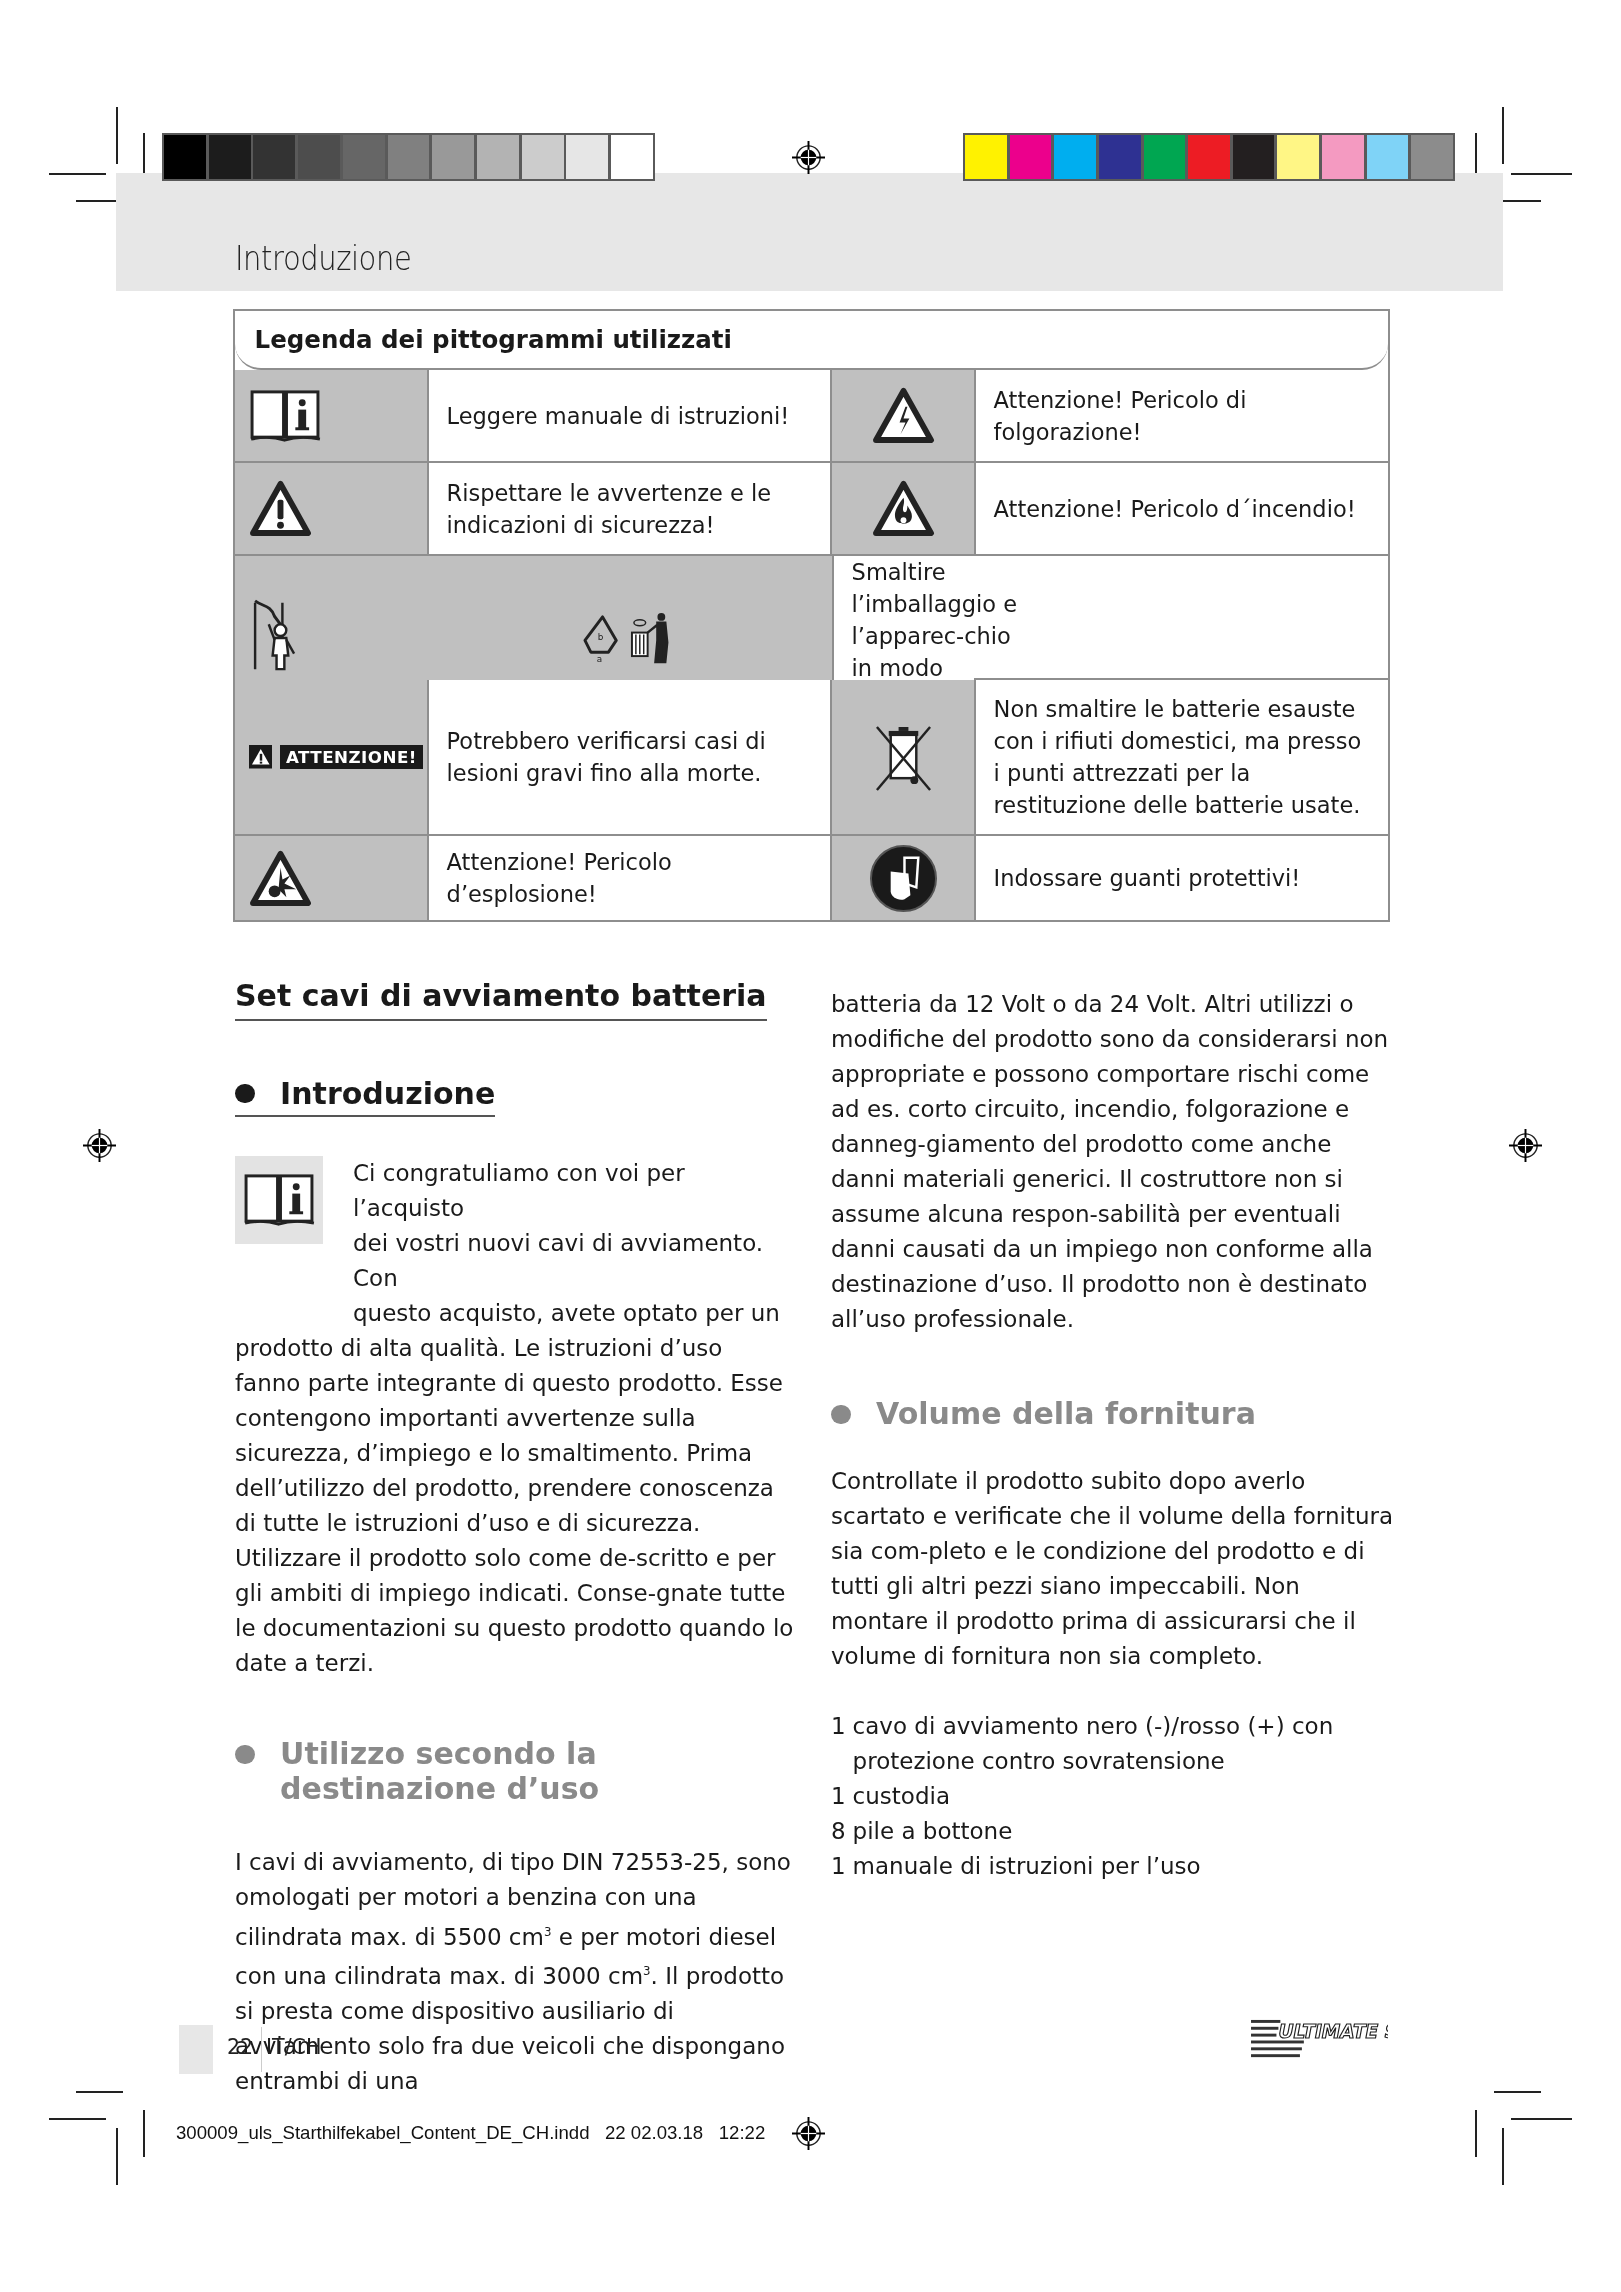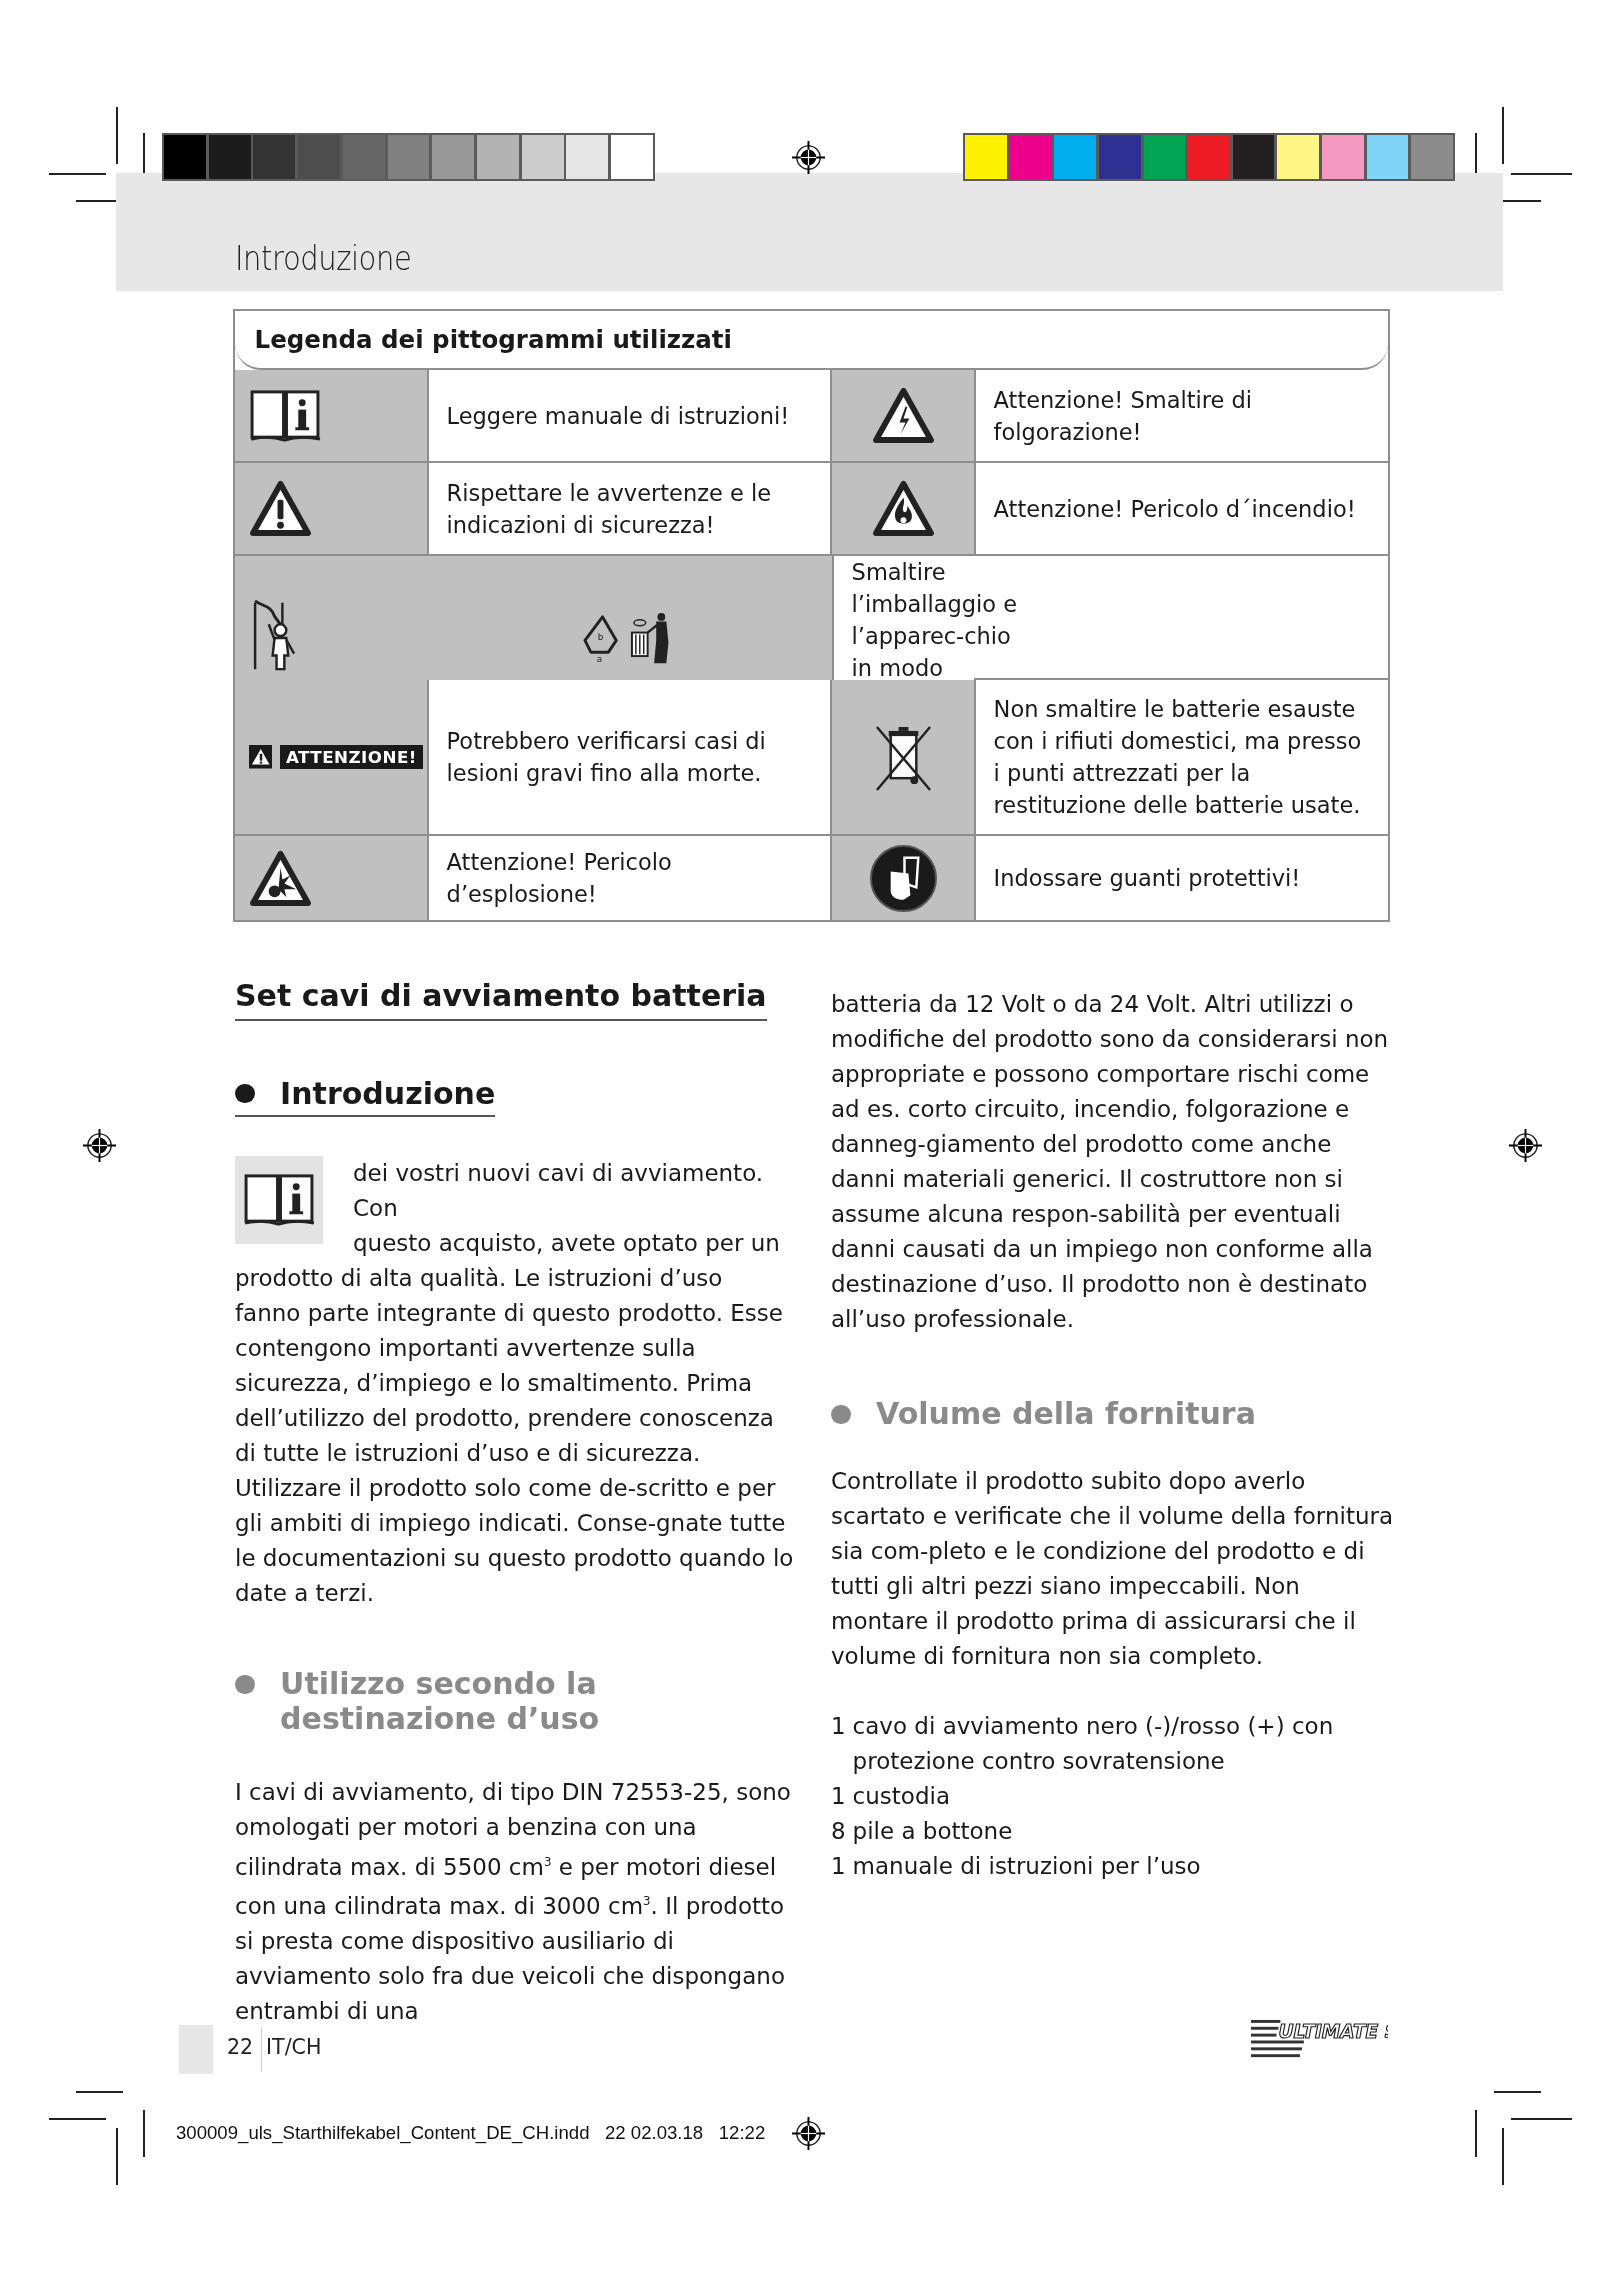--- a/index.html
+++ b/index.html
@@ -129,21 +129,21 @@
           <rect x="47" y="42" width="14" height="3" fill="#222"></rect>
         </svg>
     </div>
     <div class="text-cell">Leggere manuale di istruzioni!</div>
     <div class="icon-cell">
       <svg width="63" height="57" viewBox="0 0 64 58">
           <path d="M32 4 L60 54 L4 54 Z" fill="#fff" stroke="#222" stroke-width="6" stroke-linejoin="round"></path>
           <path d="M34 20 L28 36 L34 36 L29 48 L38 32 L32 32 L36 20 Z" fill="#222"></path>
         </svg>
     </div>
-    <div class="text-cell last">Attenzione! Smaltire di folgorazione!</div>
+    <div class="text-cell last">Attenzione! Pericolo di folgorazione!</div>
   </div>
 
   <div class="legend-row" style="height:91px">
     <div class="icon-cell left-pad">
       <svg width="63" height="57" viewBox="0 0 64 58">
           <path d="M32 4 L60 54 L4 54 Z" fill="#fff" stroke="#222" stroke-width="6" stroke-linejoin="round"></path>
           <rect x="29" y="20" width="6" height="20" rx="2" fill="#222"></rect>
           <circle cx="32" cy="46" r="3.5" fill="#222"></circle>
         </svg>
     </div>
@@ -247,20 +247,21 @@
       <svg width="73" height="59" viewBox="0 0 74 60">
           <rect x="3" y="6" width="32" height="46" fill="#fff" stroke="#222" stroke-width="3"></rect>
           <rect x="38" y="6" width="32" height="46" fill="#fff" stroke="#222" stroke-width="3"></rect>
           <path d="M2 54 Q20 50 36 55 Q52 50 72 54" stroke="#222" stroke-width="3" fill="none"></path>
           <circle cx="54" cy="17" r="3.5" fill="#222"></circle>
           <rect x="50" y="24" width="8" height="20" fill="#222"></rect>
           <rect x="47" y="42" width="14" height="3" fill="#222"></rect>
         </svg>
     </div>
     <div style="padding-left:118px">
+      <div>Ci congratuliamo con voi per l’acquisto</div>
       <div>dei vostri nuovi cavi di avviamento. Con</div>
       <div>questo acquisto, avete optato per un</div>
     </div>
     <p>prodotto di alta qualità. Le istruzioni d’uso fanno parte integrante di questo prodotto. Esse contengono importanti avvertenze sulla sicurezza, d’impiego e lo smaltimento. Prima dell’utilizzo del prodotto, prendere conoscenza di tutte le istruzioni d’uso e di sicurezza. Utilizzare il prodotto solo come de-scritto e per gli ambiti di impiego indicati. Conse-gnate tutte le documentazioni su questo prodotto quando lo date a terzi.</p>
   </div>
 
   <div style="margin-top:55px">
     <div class="h-sub grey">
       <span class="dot"></span>
       <div>

